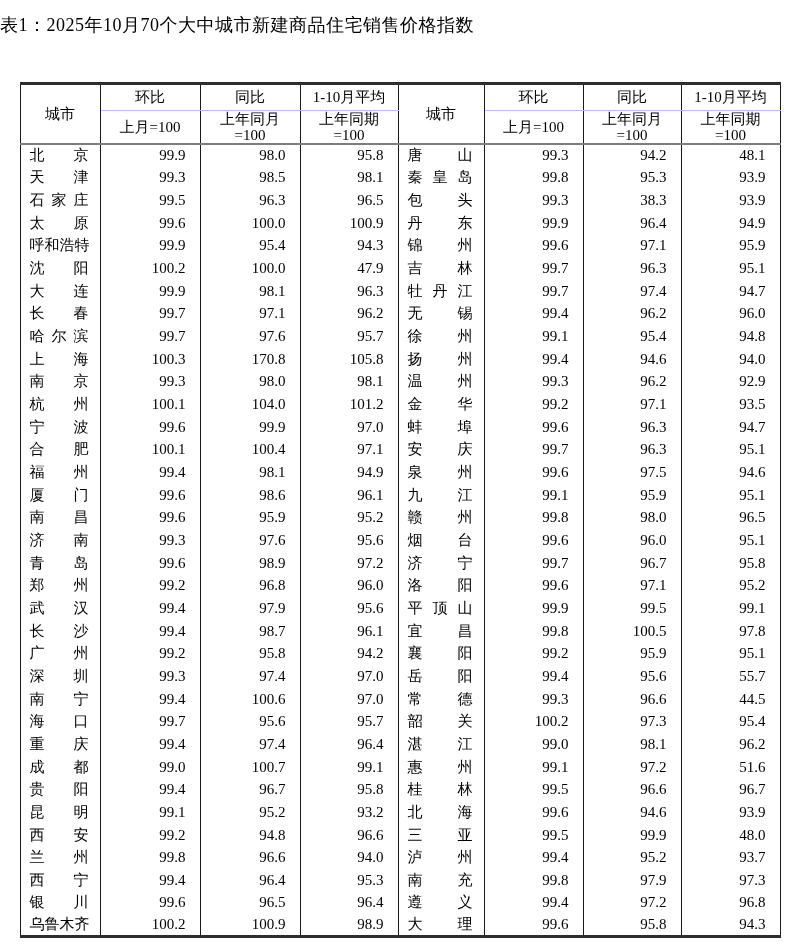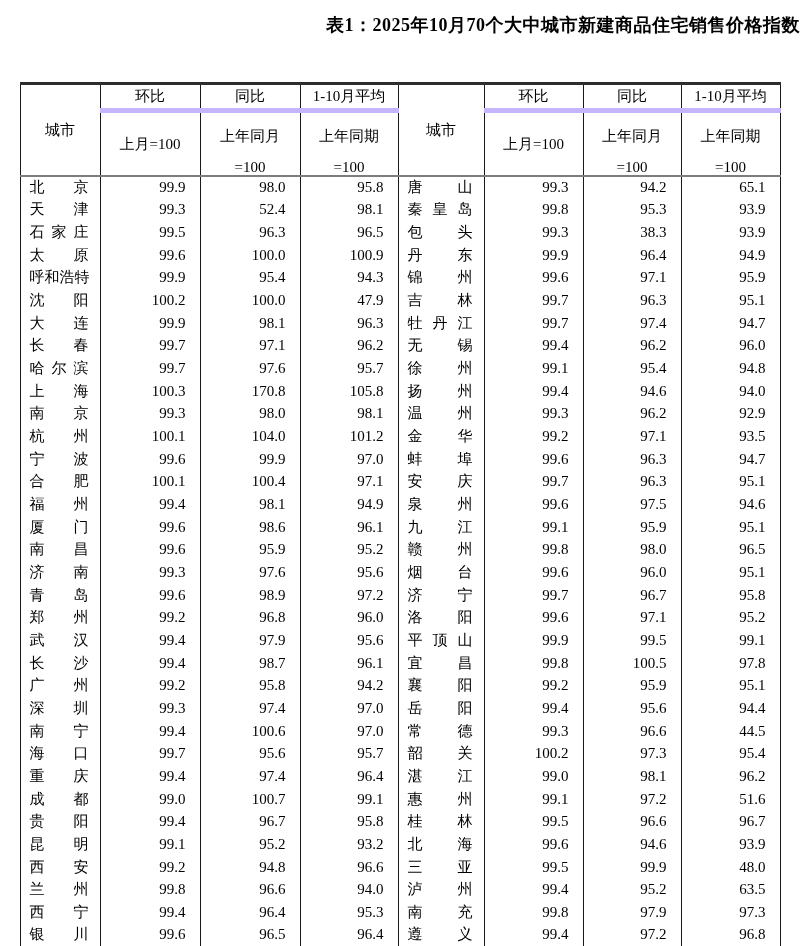--- a/index.html
+++ b/index.html
@@ -6,23 +6,23 @@
   html, body { background: #ffffff; width: 800px; }
   body {
     font-family: "Liberation Serif", "DejaVu Serif", serif;
     color: #000;
     width: 800px;
     height: 946px;
     overflow: hidden;
   }
   .title {
     margin-top: 13px;
-    text-align: right;
+    text-align: left;
     font-size: 18px;
-    font-weight: bold;
+    font-weight: normal;
     letter-spacing: 0.5px;
   }
   table.idx {
     margin: 45px auto 0 auto;
     width: 760px;
     border-collapse: collapse;
     table-layout: fixed;
     border-top: 3px solid #2d2d2d;
     border-bottom: 3px solid #2d2d2d;
     border-left: 1px solid #1a1a1a;
@@ -30,24 +30,24 @@
     font-size: 15px;
   }
   table.idx th, table.idx td {
     border-left: 1px solid #1a1a1a;
     border-right: 1px solid #1a1a1a;
     font-weight: normal;
     overflow: hidden;
   }
   thead tr.h1 th { height: 27px; vertical-align: middle; text-align: center; }
   thead tr.h2 th { height: 30px; vertical-align: middle; text-align: center; line-height: 16px; }
-  thead tr.h1 th.sub-top { border-bottom: 5px solid #c4b5fd; }
+  thead tr.h1 th.sub-top { border-bottom: 1px solid #c4b5fd; }
   thead th.city-h { vertical-align: middle; text-align: center; }
   thead tr.h2 th, thead th.city-h { border-bottom: 2px solid #7d7d7d; }
-  .base2 span { display: block; margin-top: 15px; }
+  .base2 span { display: block; }
   tbody td { height: 22.66px; vertical-align: middle; }
   tbody td.num { text-align: right; padding-right: 14px; }
   tbody td.city { padding: 0 11px 0 9px; }
   .cjust { display: flex; justify-content: space-between; width: 100%; }
   .cjust span { display: inline-block; }
   .cjust span:only-child { margin: 0 auto; }
 </style>
 </head>
 <body>
 
@@ -108,31 +108,31 @@
         <td class="num">98.0</td>
         <td class="num">95.8</td>
         <td class="city">
           <div class="cjust">
             <span>唐</span>
             <span>山</span>
           </div>
         </td>
         <td class="num">99.3</td>
         <td class="num">94.2</td>
-        <td class="num">65.1</td>
+        <td class="num">48.1</td>
       </tr>
       <tr>
         <td class="city">
           <div class="cjust">
             <span>天</span>
             <span>津</span>
           </div>
         </td>
         <td class="num">99.3</td>
-        <td class="num">52.4</td>
+        <td class="num">98.5</td>
         <td class="num">98.1</td>
         <td class="city">
           <div class="cjust">
             <span>秦</span>
             <span>皇</span>
             <span>岛</span>
           </div>
         </td>
         <td class="num">99.8</td>
         <td class="num">95.3</td>
@@ -575,21 +575,21 @@
         <td class="num">97.4</td>
         <td class="num">97.0</td>
         <td class="city">
           <div class="cjust">
             <span>岳</span>
             <span>阳</span>
           </div>
         </td>
         <td class="num">99.4</td>
         <td class="num">95.6</td>
-        <td class="num">94.4</td>
+        <td class="num">55.7</td>
       </tr>
       <tr>
         <td class="city">
           <div class="cjust">
             <span>南</span>
             <span>宁</span>
           </div>
         </td>
         <td class="num">99.4</td>
         <td class="num">100.6</td>
@@ -735,21 +735,21 @@
         <td class="num">96.6</td>
         <td class="num">94.0</td>
         <td class="city">
           <div class="cjust">
             <span>泸</span>
             <span>州</span>
           </div>
         </td>
         <td class="num">99.4</td>
         <td class="num">95.2</td>
-        <td class="num">63.5</td>
+        <td class="num">93.7</td>
       </tr>
       <tr>
         <td class="city">
           <div class="cjust">
             <span>西</span>
             <span>宁</span>
           </div>
         </td>
         <td class="num">99.4</td>
         <td class="num">96.4</td>

